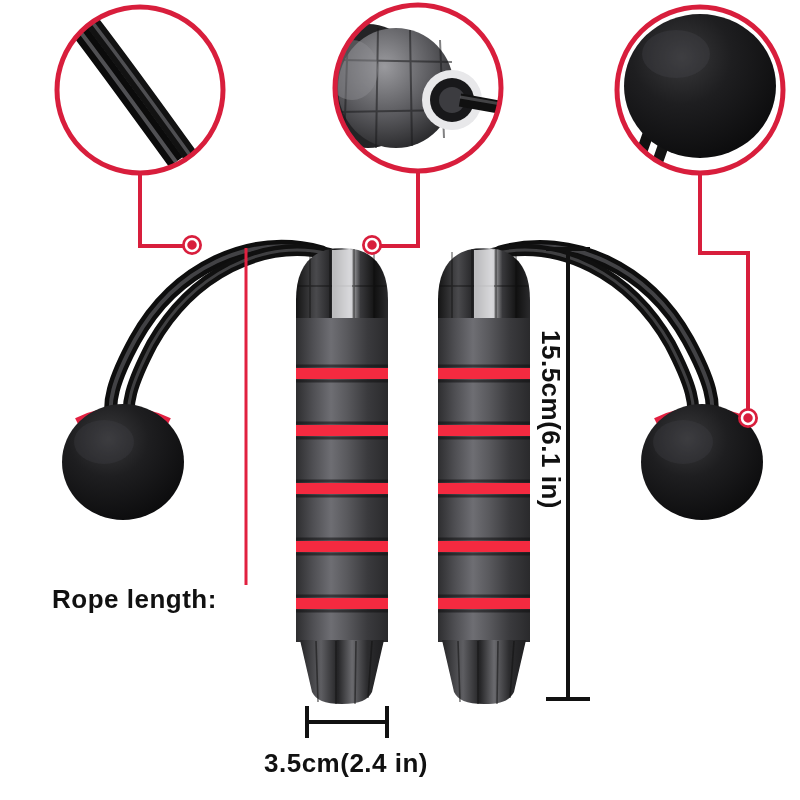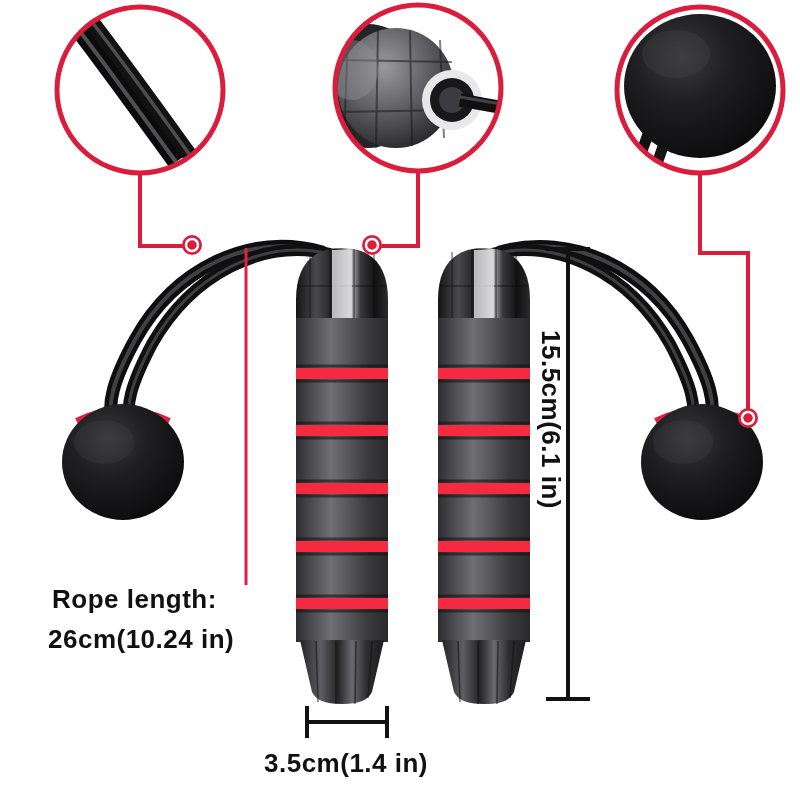--- a/index.html
+++ b/index.html
@@ -258,19 +258,18 @@
 
     <g stroke="#111111" stroke-width="4" stroke-linecap="butt">
       <line x1="306" y1="722" x2="388" y2="722"></line>
       <line x1="307" y1="706" x2="307" y2="738"></line>
       <line x1="387" y1="706" x2="387" y2="738"></line>
     </g>
   </svg>
 
   <div class="dim-label" id="rope-len-l1">Rope length:</div>
 
-  <div class="dim-label" id="rope-len-l2">26cm(10.24 in)</div>
-
-  <div class="dim-label" id="width-label">3.5cm(1.4 in)</div>
+
+  <div class="dim-label" id="width-label">3.5cm(2.4 in)</div>
 
   <div class="dim-label" id="height-label">15.5cm(6.1 in)</div>
 
 </div>
 
 </body></html>

